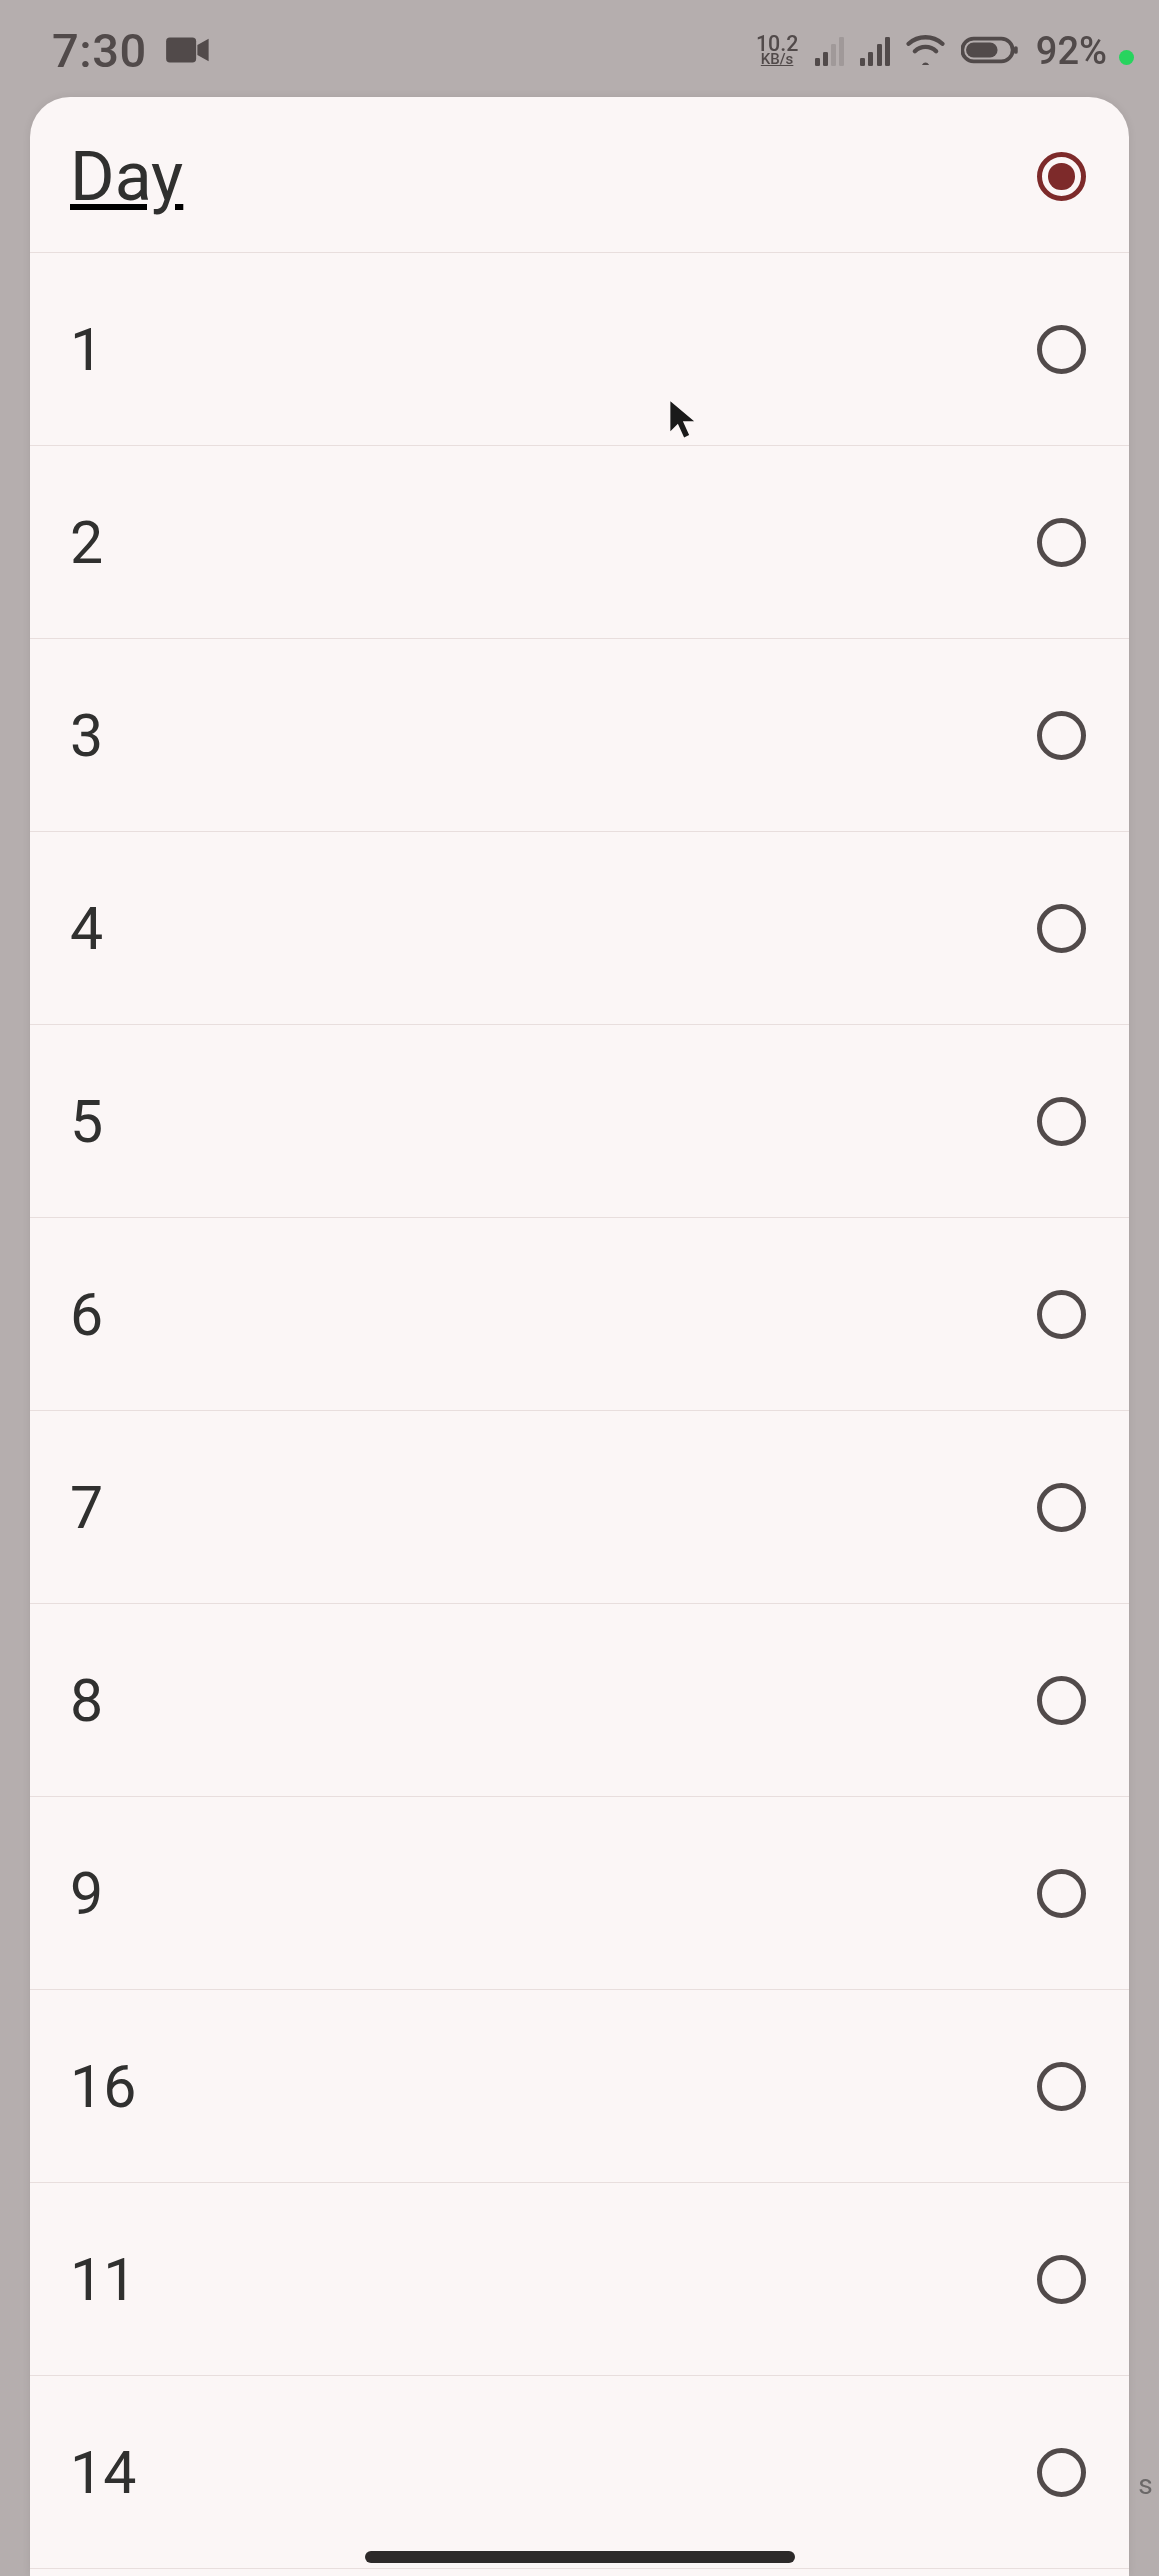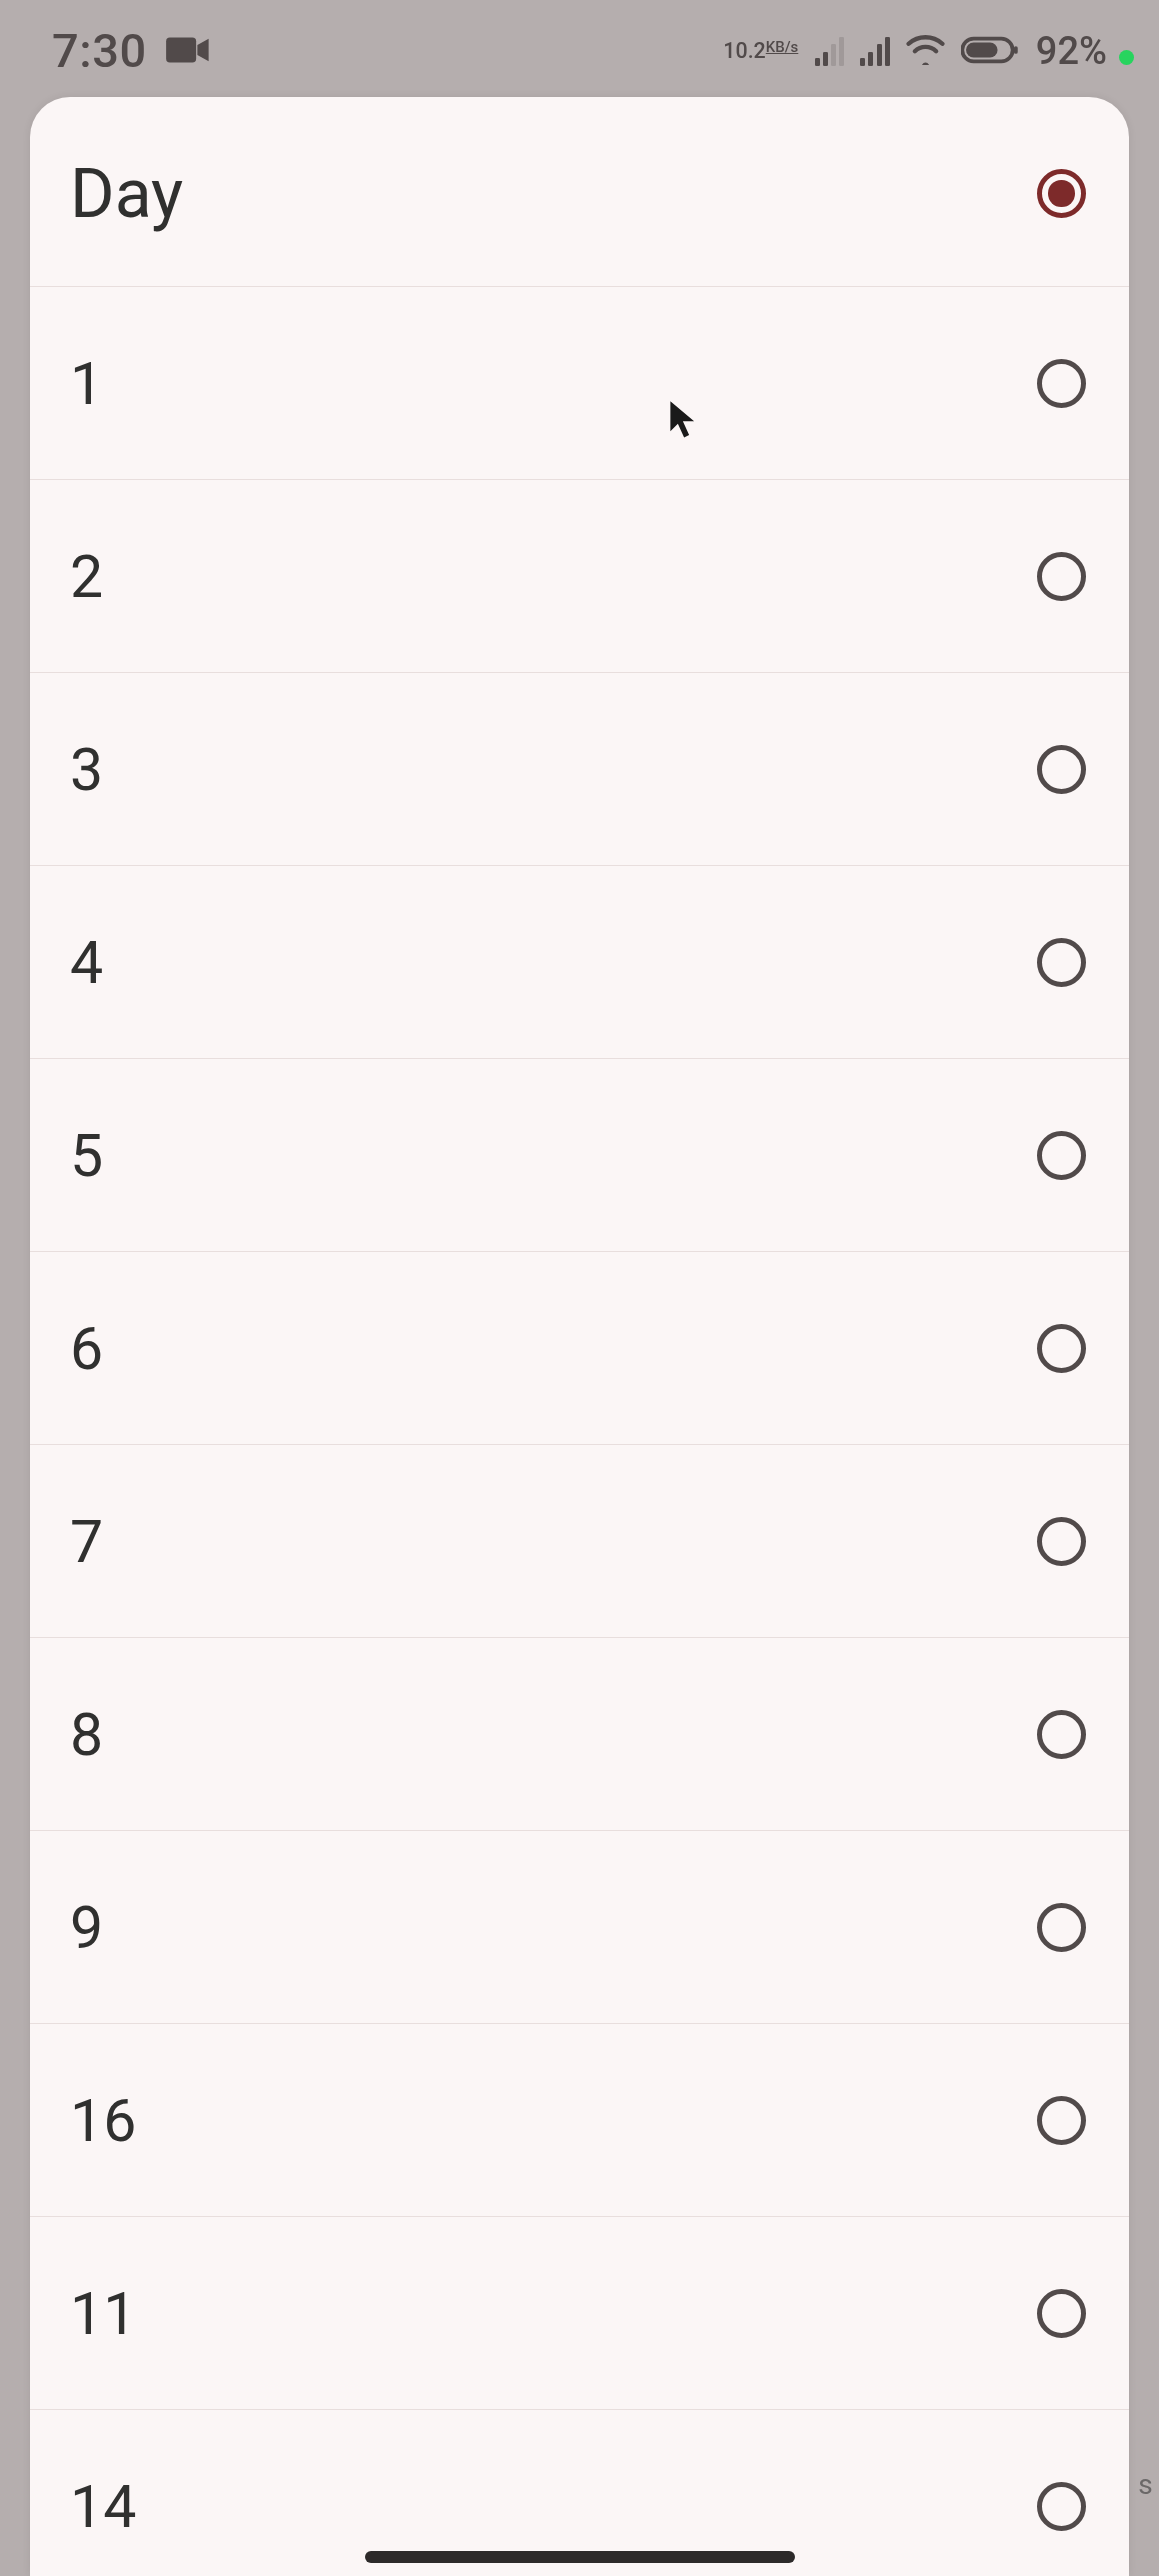--- a/index.html
+++ b/index.html
@@ -22,21 +22,21 @@
   display:flex;
   align-items:center;
   justify-content:space-between;
   padding:0 52px 0 52px;
   color:#514a4a;
   font-weight:500;
 }
 .status-left { display:flex; align-items:center; gap:19px; }
 .status-time { font-size:47px; letter-spacing:0.6px; }
 .status-right { display:flex; align-items:center; gap:16.4px; }
-.status-kbps { display:flex; line-height:.9; }
+.status-kbps { display:flex; flex-direction:column; align-items:center; line-height:.9; }
 .status-kbps .val { font-size:21.4px; }
 .status-kbps .unit{ font-size:15px;text-decoration:underline; }
 .sig-bars { display:flex; align-items:flex-end; gap:3.1px; height:30px; }
 .sig-bars span { width:5px; background:#514a4a; border-radius:1.3px; }
 .sig-bars span:nth-child(1){height:7.5px;}
 .sig-bars span:nth-child(2){height:14px;}
 .sig-bars span:nth-child(3){height:21.4px;}
 .sig-bars span:nth-child(4){height:29px;}
 .sig-bars.weak span:nth-child(3),.sig-bars.weak span:nth-child(4){background:#a09999;}
 .battery-pct{ font-size:38px; }
@@ -50,26 +50,27 @@
   right:30px;
   bottom:0;
   background:#fbf6f6;
   border-radius:40px 40px 0 0;
   overflow:hidden;
   box-shadow:0 0 8.8px rgba(0,0,0,.08);
 }
 
 
 .sheet-header {
-  height:190px;
+  height:156px;
   display:flex;
   align-items:center;
   justify-content:space-between;
   padding:4px 43px 0 40px;
   border-bottom:1.3px solid #e8dedd;
+  text-decoration:underline;
 }
 .sheet-title { font-size:68px; color:#30302f; font-weight:400; }
 
 
 .row {
   height:193px;
   display:flex;
   align-items:center;
   justify-content:space-between;
   padding:0 43px 0 40px;

